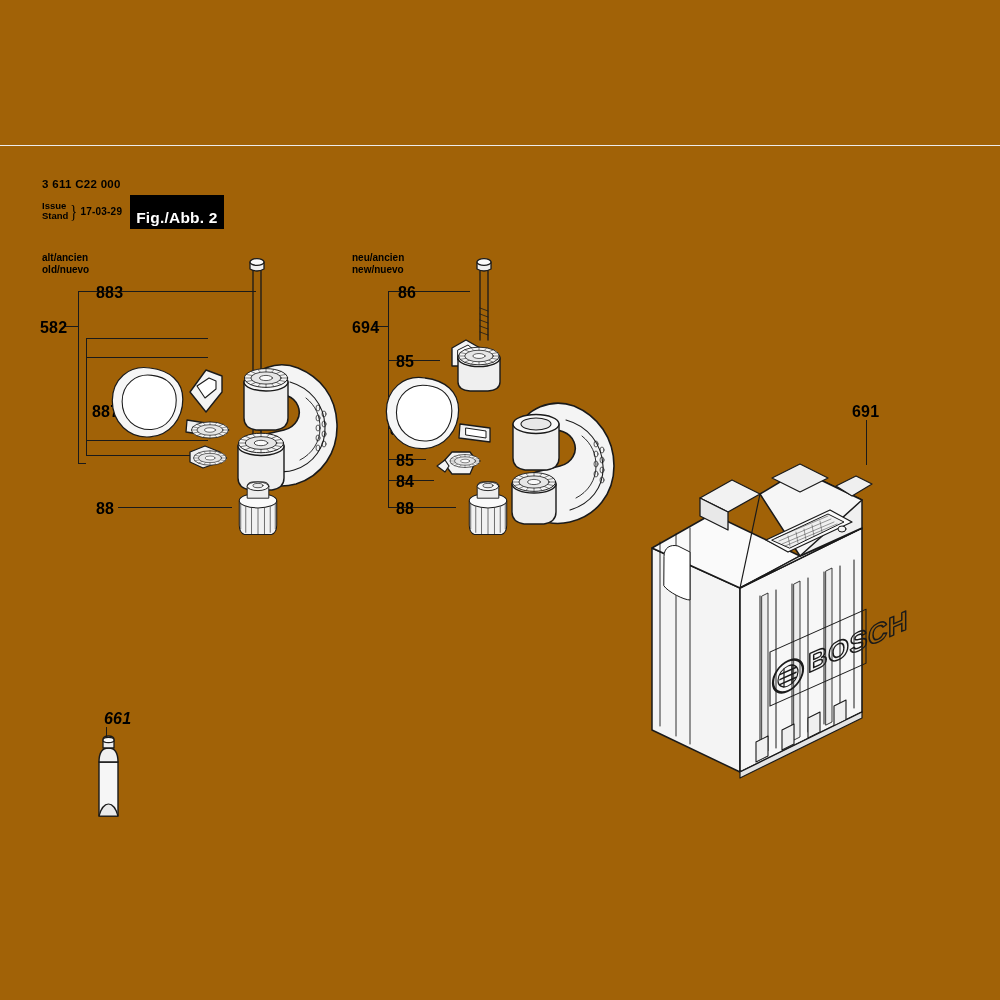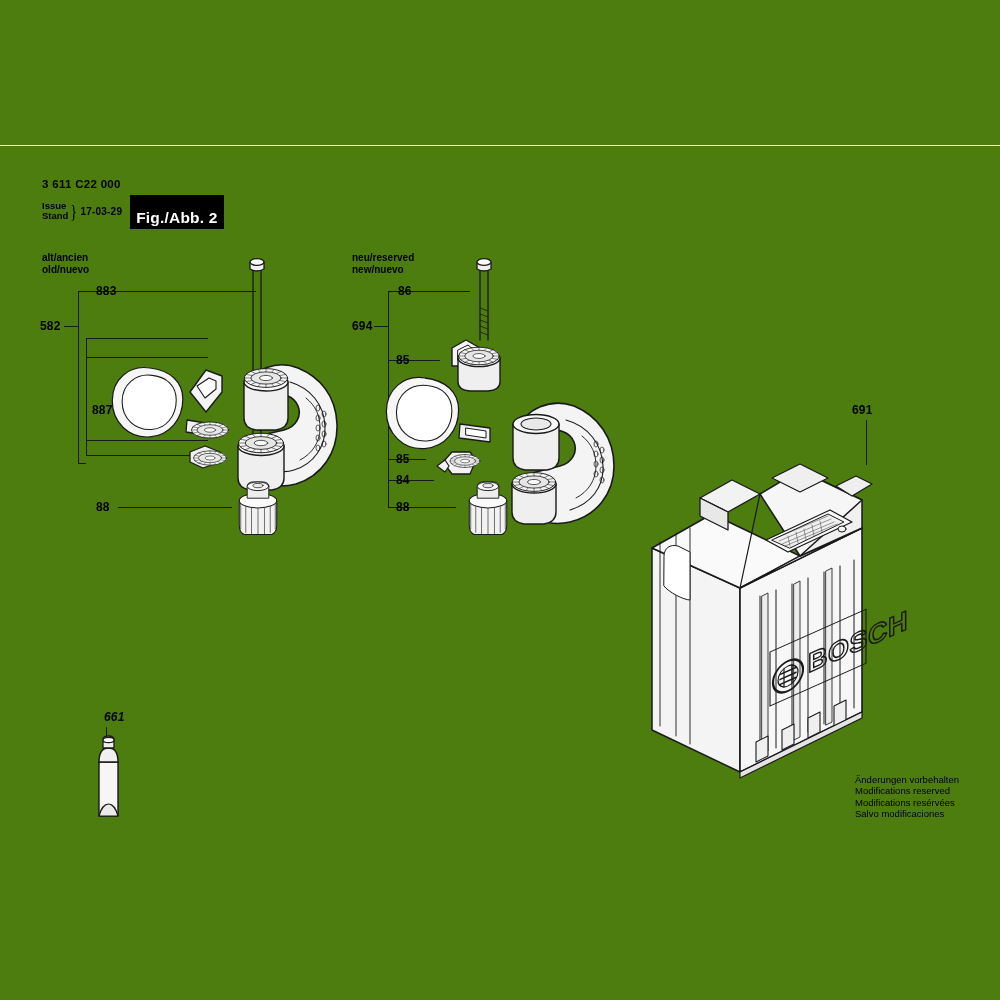--- a/index.html
+++ b/index.html
@@ -1,20 +1,20 @@
 <!DOCTYPE html>
 <html><head>
 <meta charset="utf-8">
 <style>
   html,body{margin:0;padding:0;background:#fff;}
   body{width:1000px;height:1000px;position:relative;overflow:hidden;
        font-family:"Liberation Sans",sans-serif;color:#000;
        -webkit-font-smoothing:antialiased;}
 
-  .sheet{position:absolute;inset:0;background:#4d7c0f;}
+  .sheet{position:absolute;inset:0;background:#a16207;}
 
   
   .top-rule{position:absolute;left:0;top:145px;width:1000px;height:1px;
             background:#ececec;}
 
   
   .hdr{position:absolute;left:42px;top:178px;}
   .hdr .ordernum{font-size:11.5px;font-weight:bold;letter-spacing:.3px;
                  white-space:nowrap;line-height:13px;}
   .hdr .issue-row{display:flex;align-items:center;margin-top:3px;}
@@ -25,21 +25,21 @@
               margin-right:8px;white-space:nowrap;}
   .figbox{background:#000;color:#fff;font-size:15.5px;font-weight:bold;
           padding:14px 6px 2px 6px;letter-spacing:.2px;white-space:nowrap;
           position:relative;top:1px;}
 
   
   .grp-caption{position:absolute;font-size:10px;font-weight:bold;
                line-height:11.5px;white-space:nowrap;}
 
   
-  .lbl{position:absolute;font-size:12px;font-weight:bold;letter-spacing:.2px;
+  .lbl{position:absolute;font-size:16px;font-weight:bold;letter-spacing:.2px;
        white-space:nowrap;}
 
   
   .h-rule{position:absolute;height:1.4px;background:#1a1a1a;}
   .v-rule{position:absolute;width:1.4px;background:#1a1a1a;}
 
   
   .disclaimer{position:absolute;left:855px;top:774px;font-size:9.5px;
               line-height:11.4px;white-space:nowrap;}
 
@@ -67,21 +67,21 @@
       <div class="figbox">Fig./Abb. 2</div>
     </div>
   </div>
 
   <div class="grp-caption" style="left:42px;top:252px;">
     <div>alt/ancien</div>
     <div>old/nuevo</div>
   </div>
 
   <div class="grp-caption" style="left:352px;top:252px;">
-    <div>neu/reserved</div>
+    <div>neu/ancien</div>
     <div>new/nuevo</div>
   </div>
 
   <div class="v-rule" style="left:78px;top:291px;height:173px;"></div>
   <div class="h-rule" style="left:64px;top:326px;width:15px;"></div>
 
   <div class="h-rule" style="left:78px;top:291px;width:8px;"></div>
   <div class="h-rule" style="left:78px;top:463px;width:8px;"></div>
 
   <div class="h-rule" style="left:86px;top:291px;width:170px;"></div>
@@ -118,26 +118,20 @@
   <div class="lbl" style="left:352px;top:319px;">694</div>
   <div class="lbl" style="left:396px;top:353px;">85</div>
   <div class="lbl" style="left:390px;top:421px;">887</div>
   <div class="lbl" style="left:396px;top:452px;">85</div>
   <div class="lbl" style="left:396px;top:473px;">84</div>
   <div class="lbl" style="left:396px;top:500px;">88</div>
 
   <div class="lbl" style="left:104px;top:710px;font-style:italic;">661</div>
   <div class="lbl" style="left:852px;top:403px;">691</div>
 
-  <div class="disclaimer">
-    <div>Änderungen vorbehalten</div>
-    <div>Modifications reserved</div>
-    <div>Modifications resérvées</div>
-    <div>Salvo modificaciones</div>
-  </div>
 
   <div class="art">
   <svg width="1000" height="1000" viewBox="0 0 1000 1000" xmlns="http://www.w3.org/2000/svg">
     <defs>
       <g id="toothedCollar">
         <ellipse cx="0" cy="0" rx="30" ry="13" fill="#f4f4f4" stroke="#1a1a1a" stroke-width="1.3"></ellipse>
         <ellipse cx="0" cy="0" rx="21" ry="8.5" fill="#e6e6e6" stroke="#1a1a1a" stroke-width="1.1"></ellipse>
         <ellipse cx="0" cy="0" rx="9" ry="3.6" fill="#fafafa" stroke="#1a1a1a" stroke-width="1"></ellipse>
         <g stroke="#1a1a1a" stroke-width=".75">
           <line x1="-30" y1="0" x2="-21" y2="0"></line>

